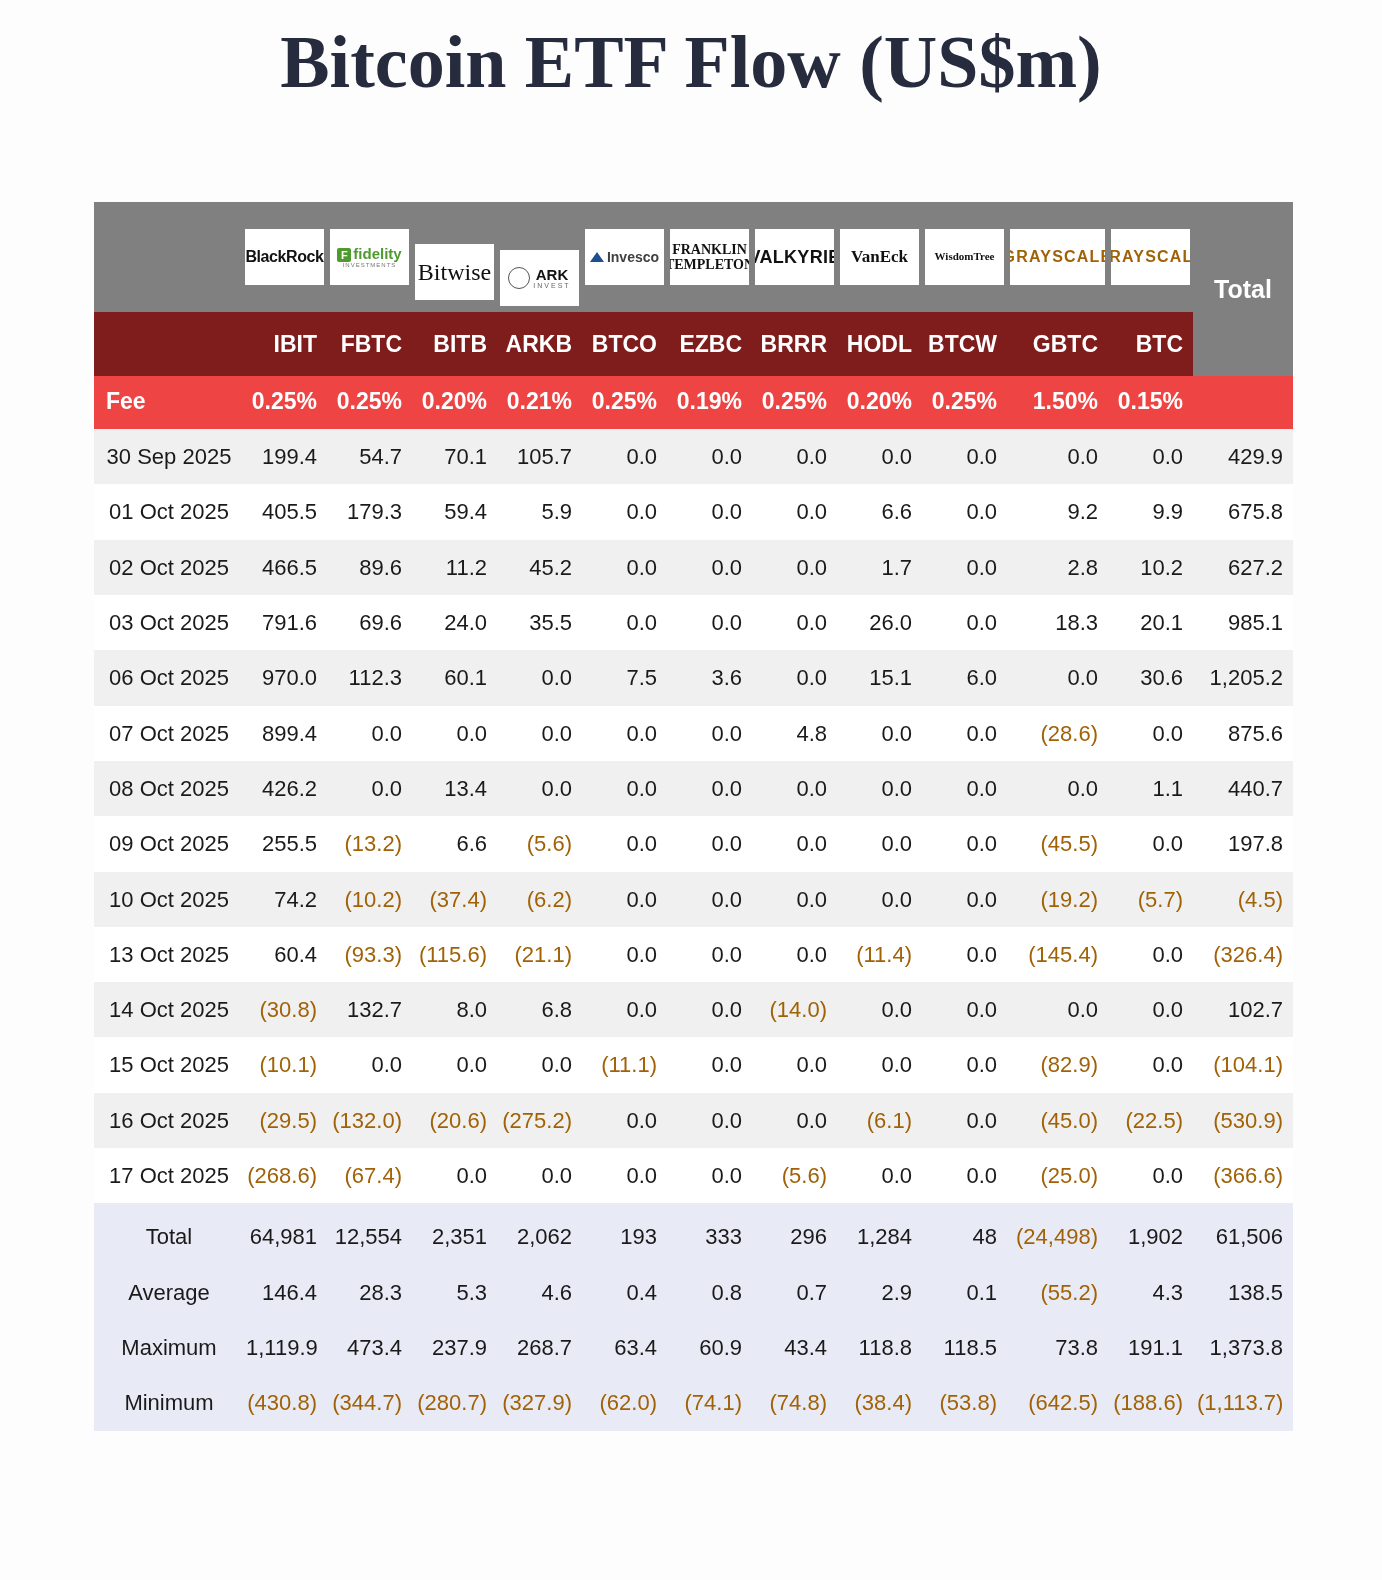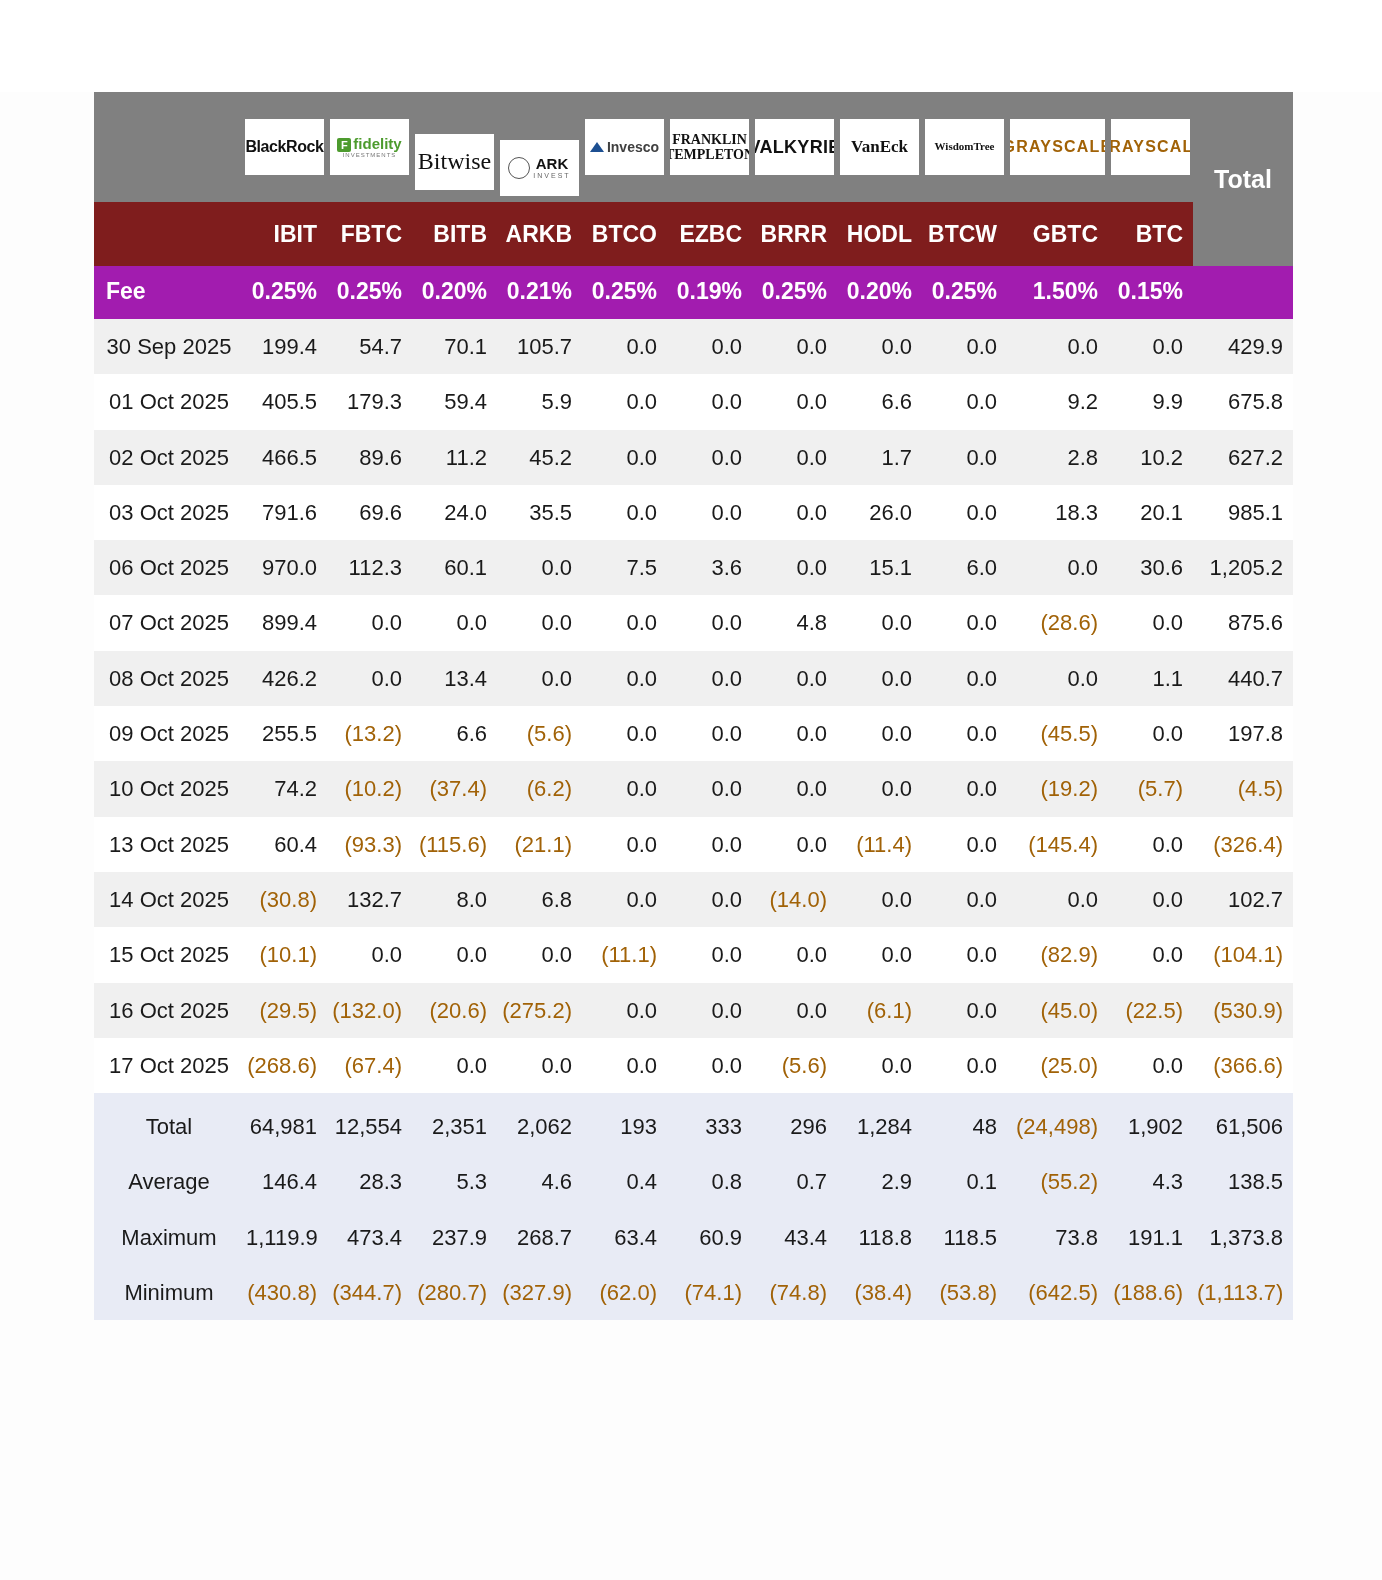--- a/index.html
+++ b/index.html
@@ -59,21 +59,21 @@
     background: #7f1d1d;
     color: #ffffff;
     font-weight: bold;
     font-size: 23px;
     text-align: right;
     padding: 9px 10px 9px 4px;
     height: 46px;
     vertical-align: middle;
   }
   thead tr.fees th {
-    background: #a21caf;
+    background: #ef4444;
     color: #ffffff;
     font-weight: bold;
     font-size: 23px;
     text-align: right;
     padding: 12px 10px 14px 4px;
     vertical-align: middle;
   }
   thead tr.fees th.feelabel {
     text-align: left;
     padding-left: 12px;
@@ -134,20 +134,21 @@
   tbody tr.odd td { background: #f0f0f0; }
   tbody tr.even td { background: #ffffff; }
   tbody tr.summary td { background: #e8ebf5; }
   .neg { color: #a16207; }
   .spacer-row td { height: 6px; padding: 0; background: #e8ebf5; }
 </style>
 </head>
 <body>
 
 <div class="page">
+  <div class="title">Bitcoin ETF Flow (US$m)</div>
 
   <div class="table-wrap">
     <table class="flow">
       <colgroup>
         <col class="c-date">
         <col class="c-num">
           <col class="c-num">
           <col class="c-num">
           <col class="c-num">
         <col class="c-num">

